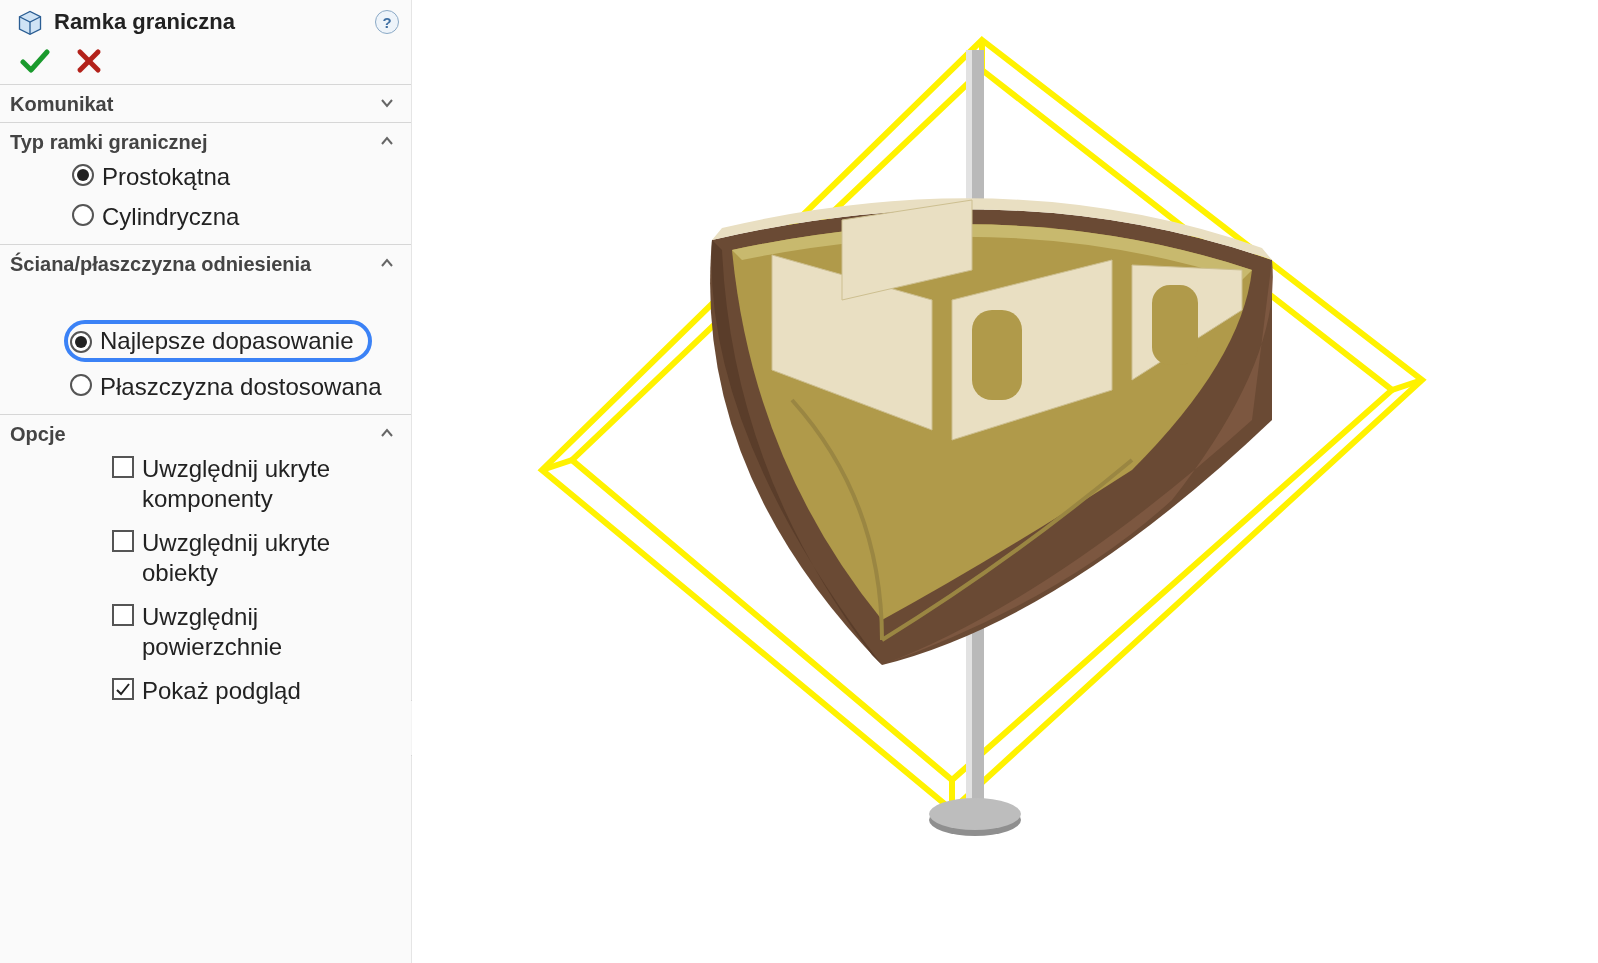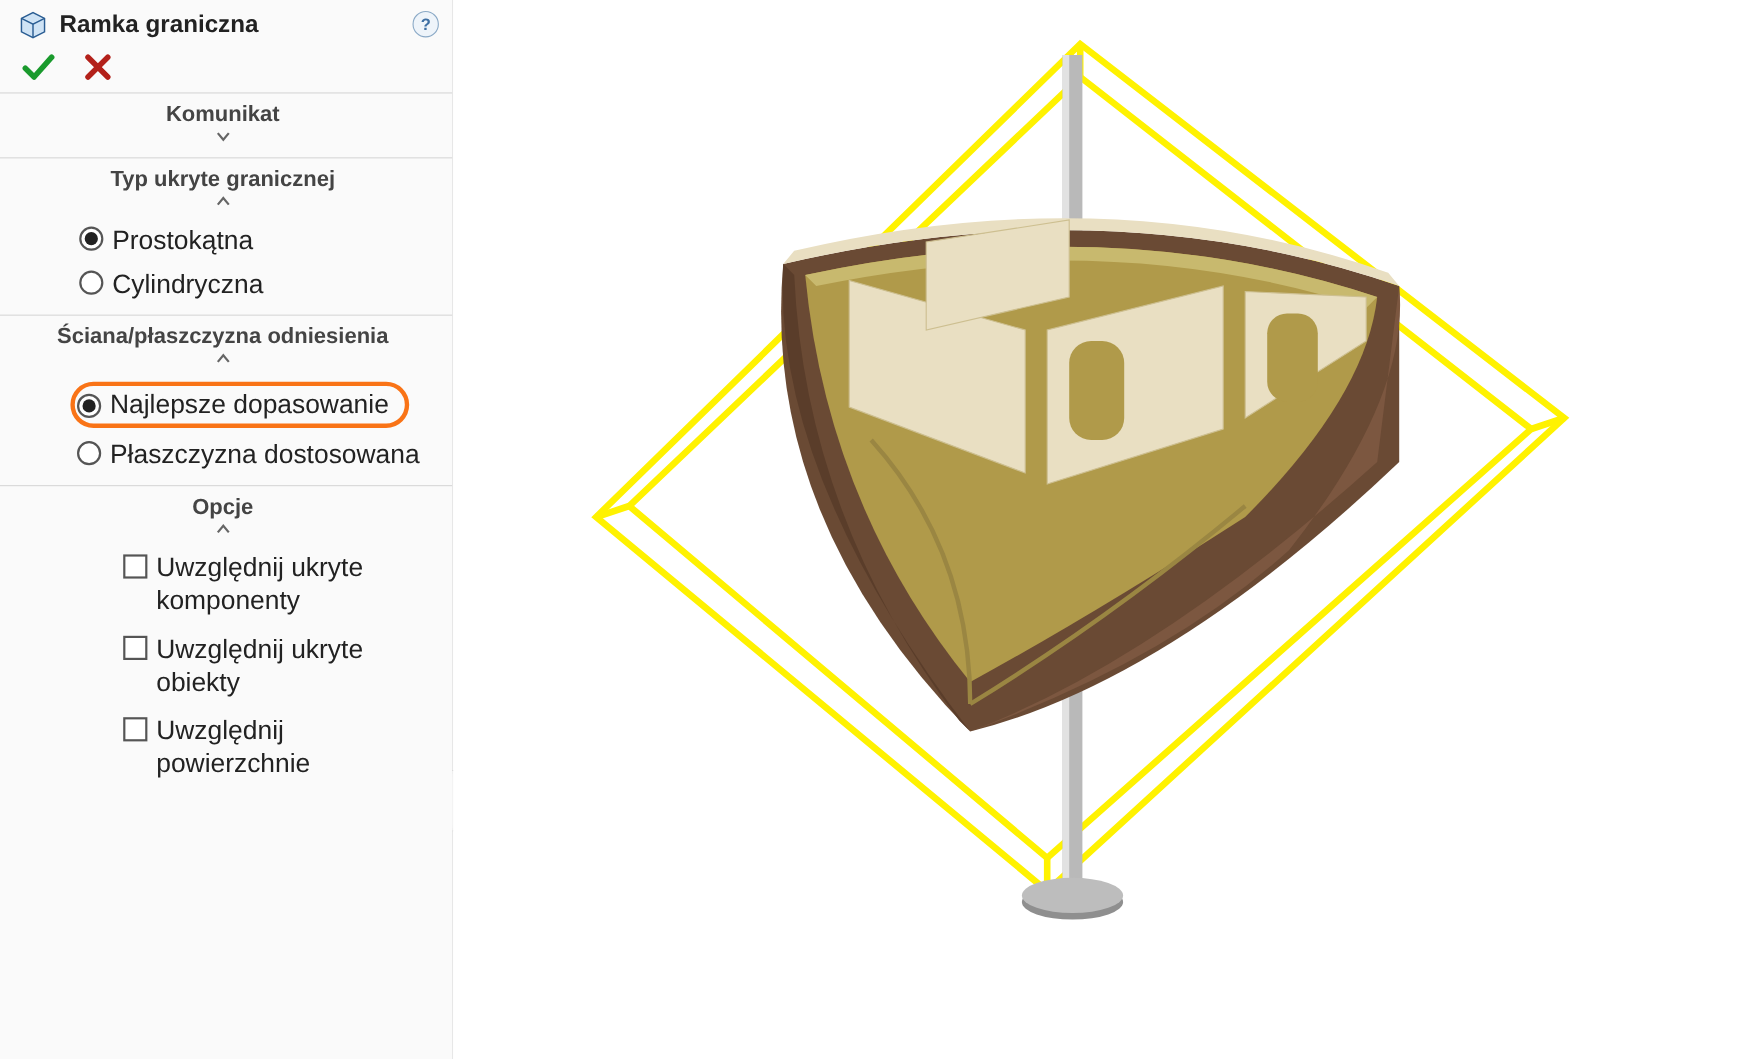--- a/index.html
+++ b/index.html
@@ -60,21 +60,20 @@
   }
   .section-header {
     display: flex;
     align-items: center;
     justify-content: space-between;
     padding: 8px 16px 6px 10px;
     font-weight: 700;
     font-size: 20px;
     color: #444;
     cursor: pointer;
-    flex-direction: column;
   }
   .chevron {
     color: #777;
     font-size: 16px;
   }
   .section-body {
     padding: 0 16px 10px 28px;
     display: flex;
     flex-direction: column;
     gap: 6px;
@@ -114,26 +113,27 @@
     background: #fff;
   }
   .check-outer.checked svg { display: block; }
   .check-outer svg { display: none; }
   .radio-label, .check-label {
     font-size: 24px;
     line-height: 1.25;
     color: #222;
   }
   .highlight-ring {
-    border: 4px solid #f97316;
+    border: 4px solid #3b82f6;
     border-radius: 22px;
     padding: 2px 14px 2px 2px;
     display: inline-flex;
     align-items: center;
     gap: 8px;
+    margin-top: 36px;
   }
   .viewport {
     flex: 1;
     position: relative;
     background: #fff;
   }
   .panel-handle {
     position: absolute;
     right: -12px;
     top: 700px;
@@ -187,21 +187,21 @@
       <span class="chevron">
         <svg width="16" height="16" viewBox="0 0 16 16">
             <polyline points="3,5 8,11 13,5" fill="none" stroke="#666" stroke-width="2"></polyline>
           </svg>
       </span>
     </div>
   </div>
 
   <div class="section">
     <div class="section-header">
-      <span>Typ ukryte granicznej</span>
+      <span>Typ ramki granicznej</span>
       <span class="chevron">
         <svg width="16" height="16" viewBox="0 0 16 16">
             <polyline points="3,11 8,5 13,11" fill="none" stroke="#666" stroke-width="2"></polyline>
           </svg>
       </span>
     </div>
     <div class="section-body" style="padding-left:72px;">
       <div class="radio-row">
         <span class="radio-outer selected"></span>
         <span class="radio-label">Prostokątna</span>
@@ -256,20 +256,28 @@
         <span class="check-outer">
           
         </span>
         <span class="check-label">Uwzględnij ukryte obiekty</span>
       </div>
       <div class="check-row">
         <span class="check-outer">
           
         </span>
         <span class="check-label">Uwzględnij powierzchnie</span>
+      </div>
+      <div class="check-row">
+        <span class="check-outer checked">
+          <svg width="16" height="16" viewBox="0 0 16 16">
+              <polyline points="2,9 6,13 14,3" fill="none" stroke="#222" stroke-width="2"></polyline>
+            </svg>
+        </span>
+        <span class="check-label">Pokaż podgląd</span>
       </div>
     </div>
   </div>
 
   <div class="panel-handle">◦</div>
 </div>
 
 <div class="viewport">
   <svg width="1186" height="963" viewBox="0 0 1186 963">
 

